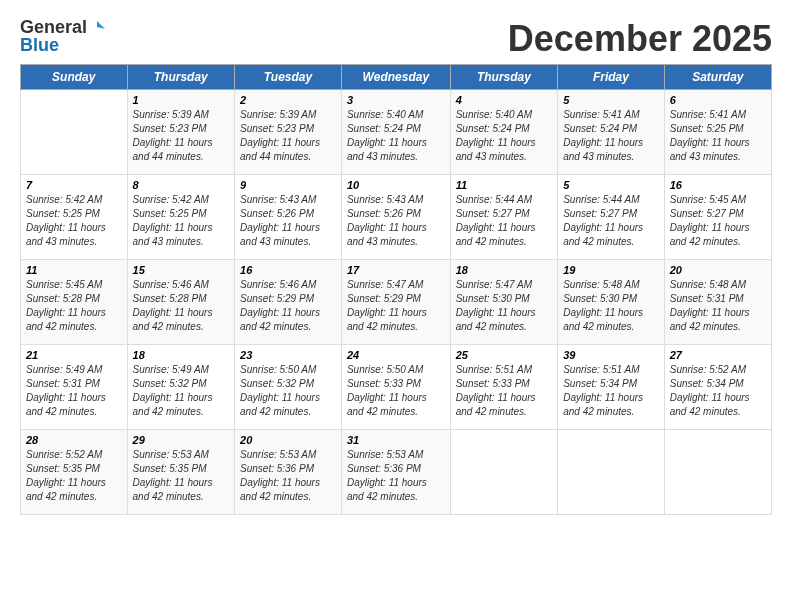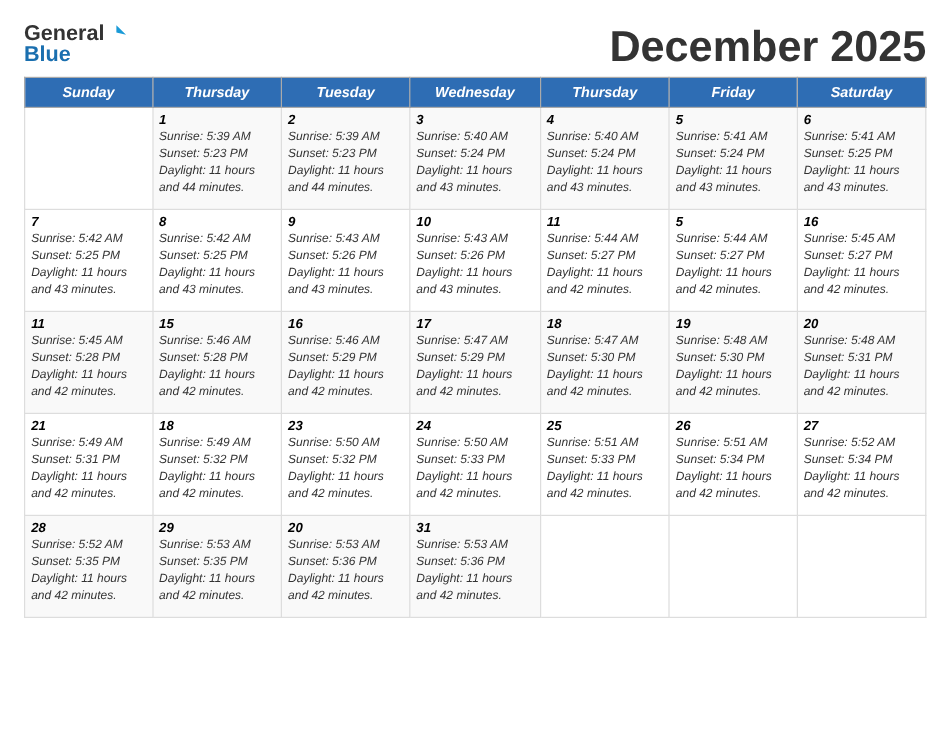--- a/index.html
+++ b/index.html
@@ -290,21 +290,21 @@
 and 42 minutes.</div>
           </td>
           <td>
             <span class="day-number">25</span>
             <div class="day-info" style="white-space: pre-line;">Sunrise: 5:51 AM
 Sunset: 5:33 PM
 Daylight: 11 hours
 and 42 minutes.</div>
           </td>
           <td>
-            <span class="day-number">26</span>
+            <span class="day-number">39</span>
             <div class="day-info" style="white-space: pre-line;">Sunrise: 5:51 AM
 Sunset: 5:34 PM
 Daylight: 11 hours
 and 42 minutes.</div>
           </td>
           <td>
             <span class="day-number">27</span>
             <div class="day-info" style="white-space: pre-line;">Sunrise: 5:52 AM
 Sunset: 5:34 PM
 Daylight: 11 hours

